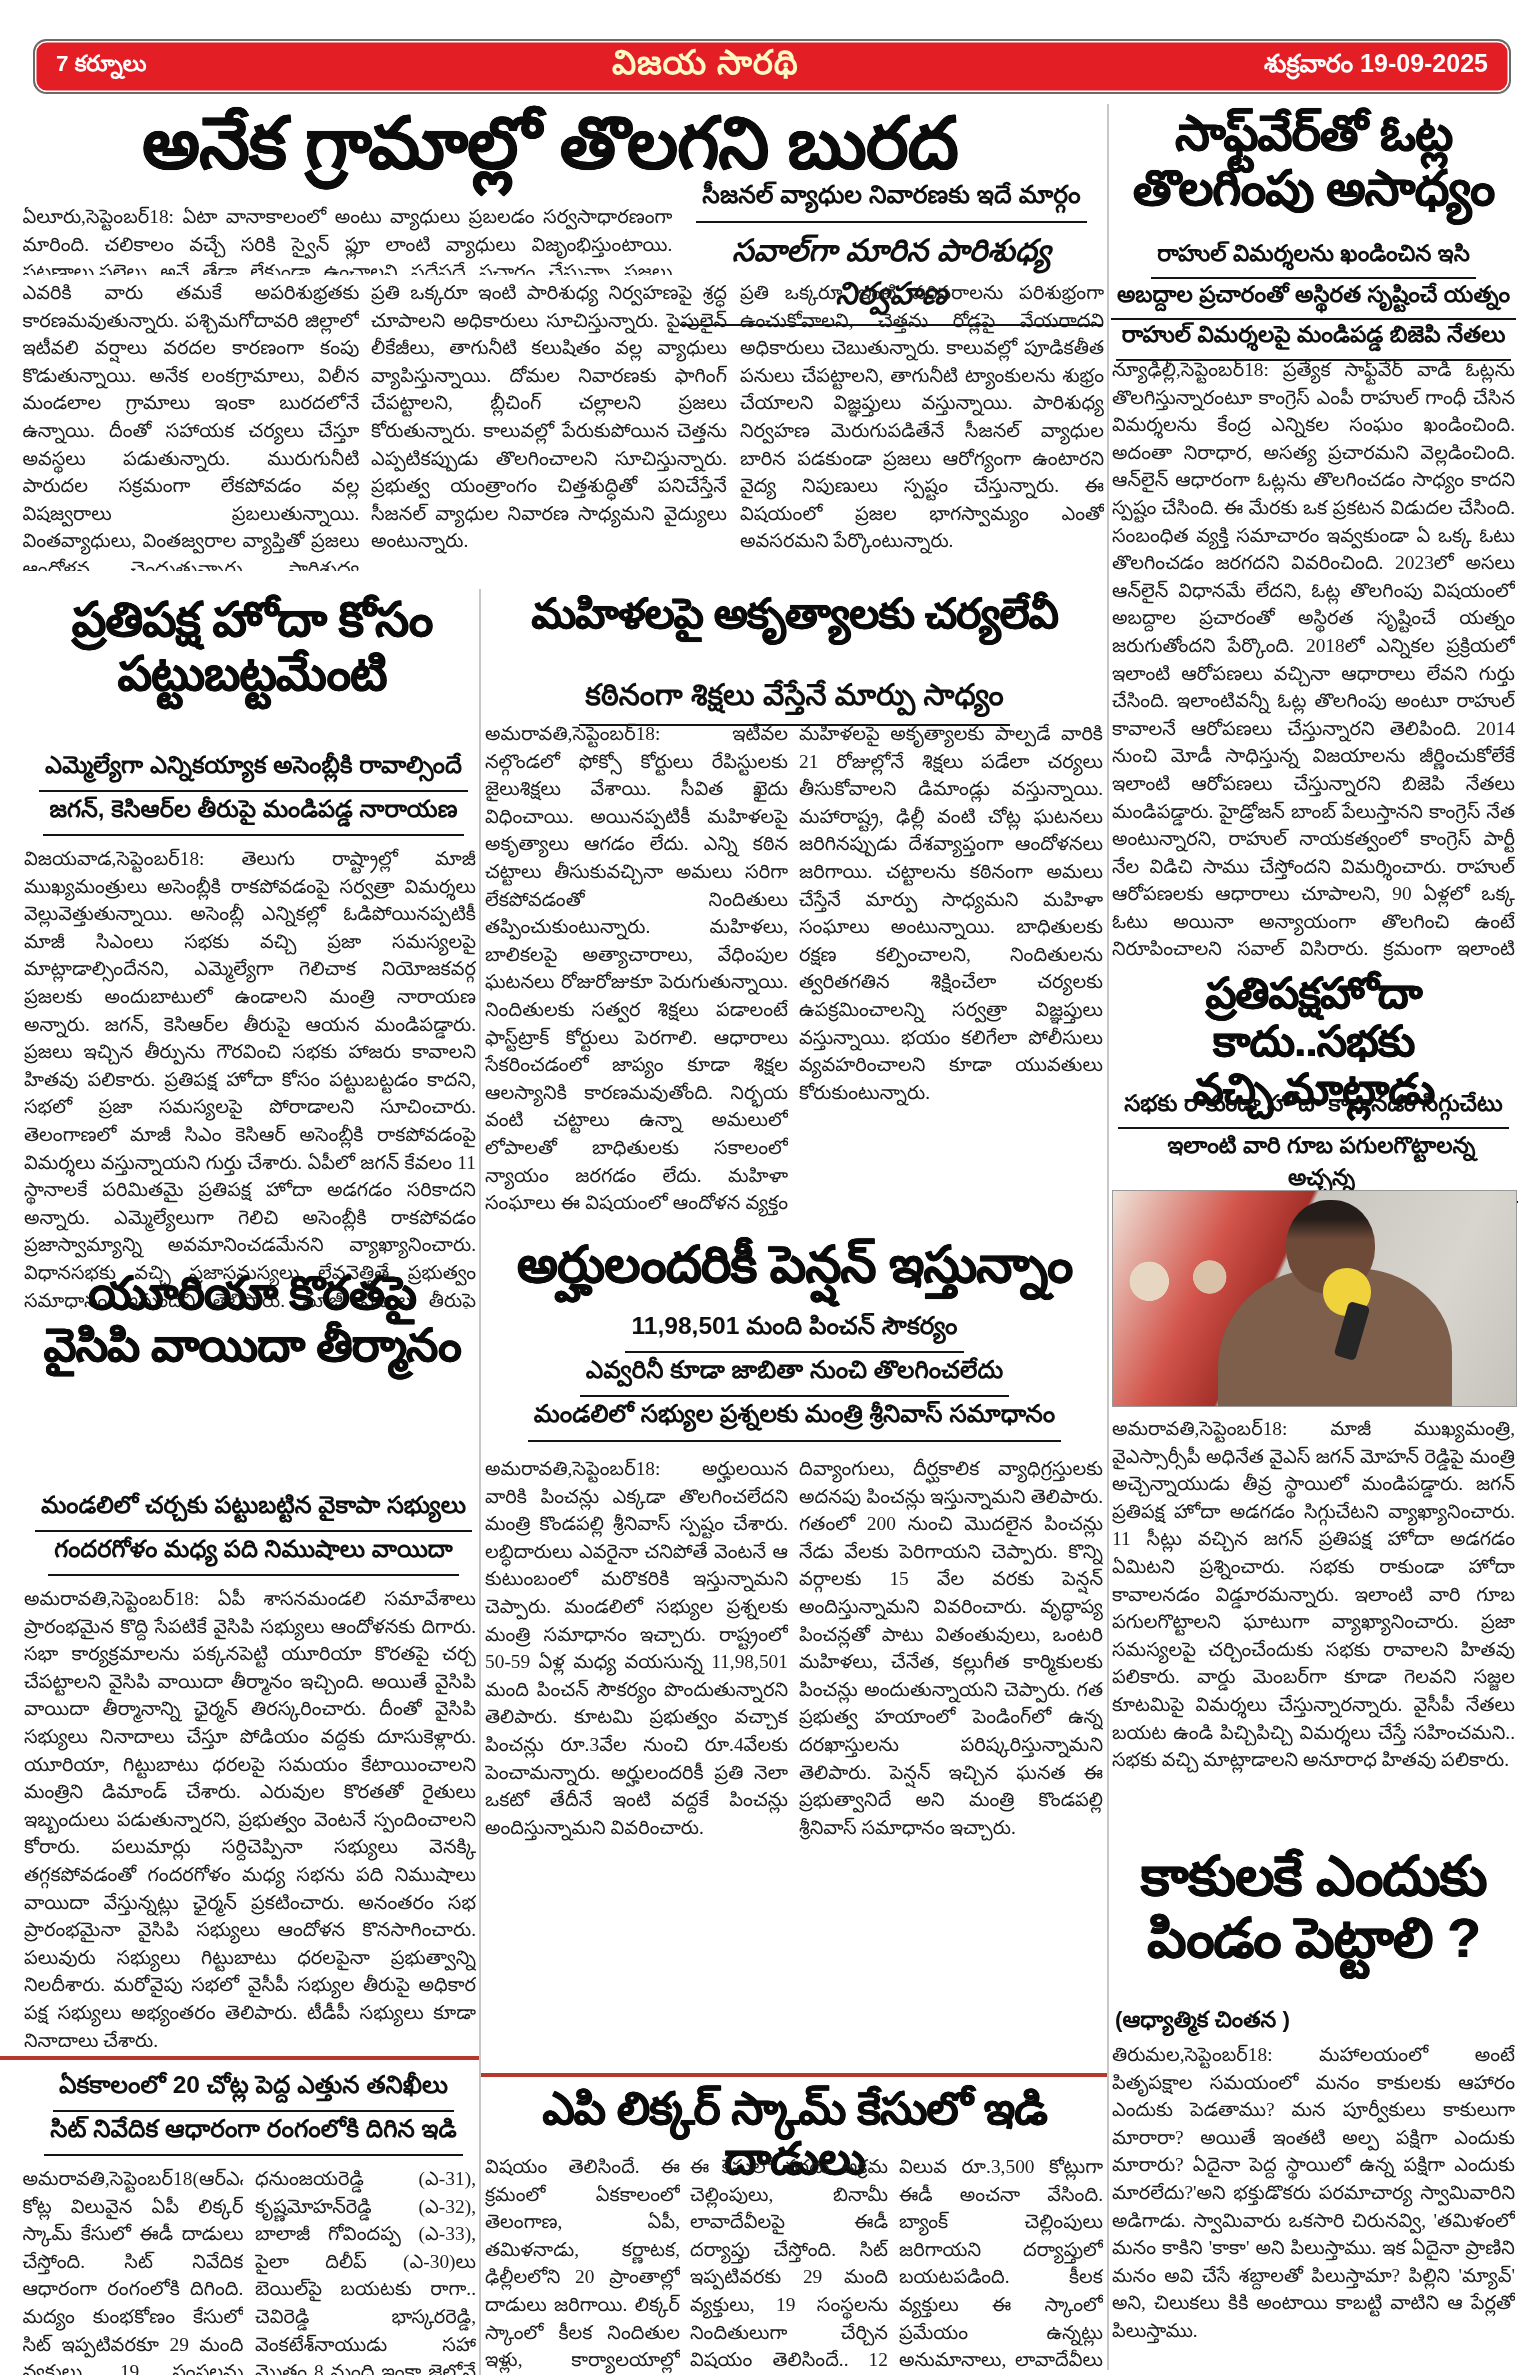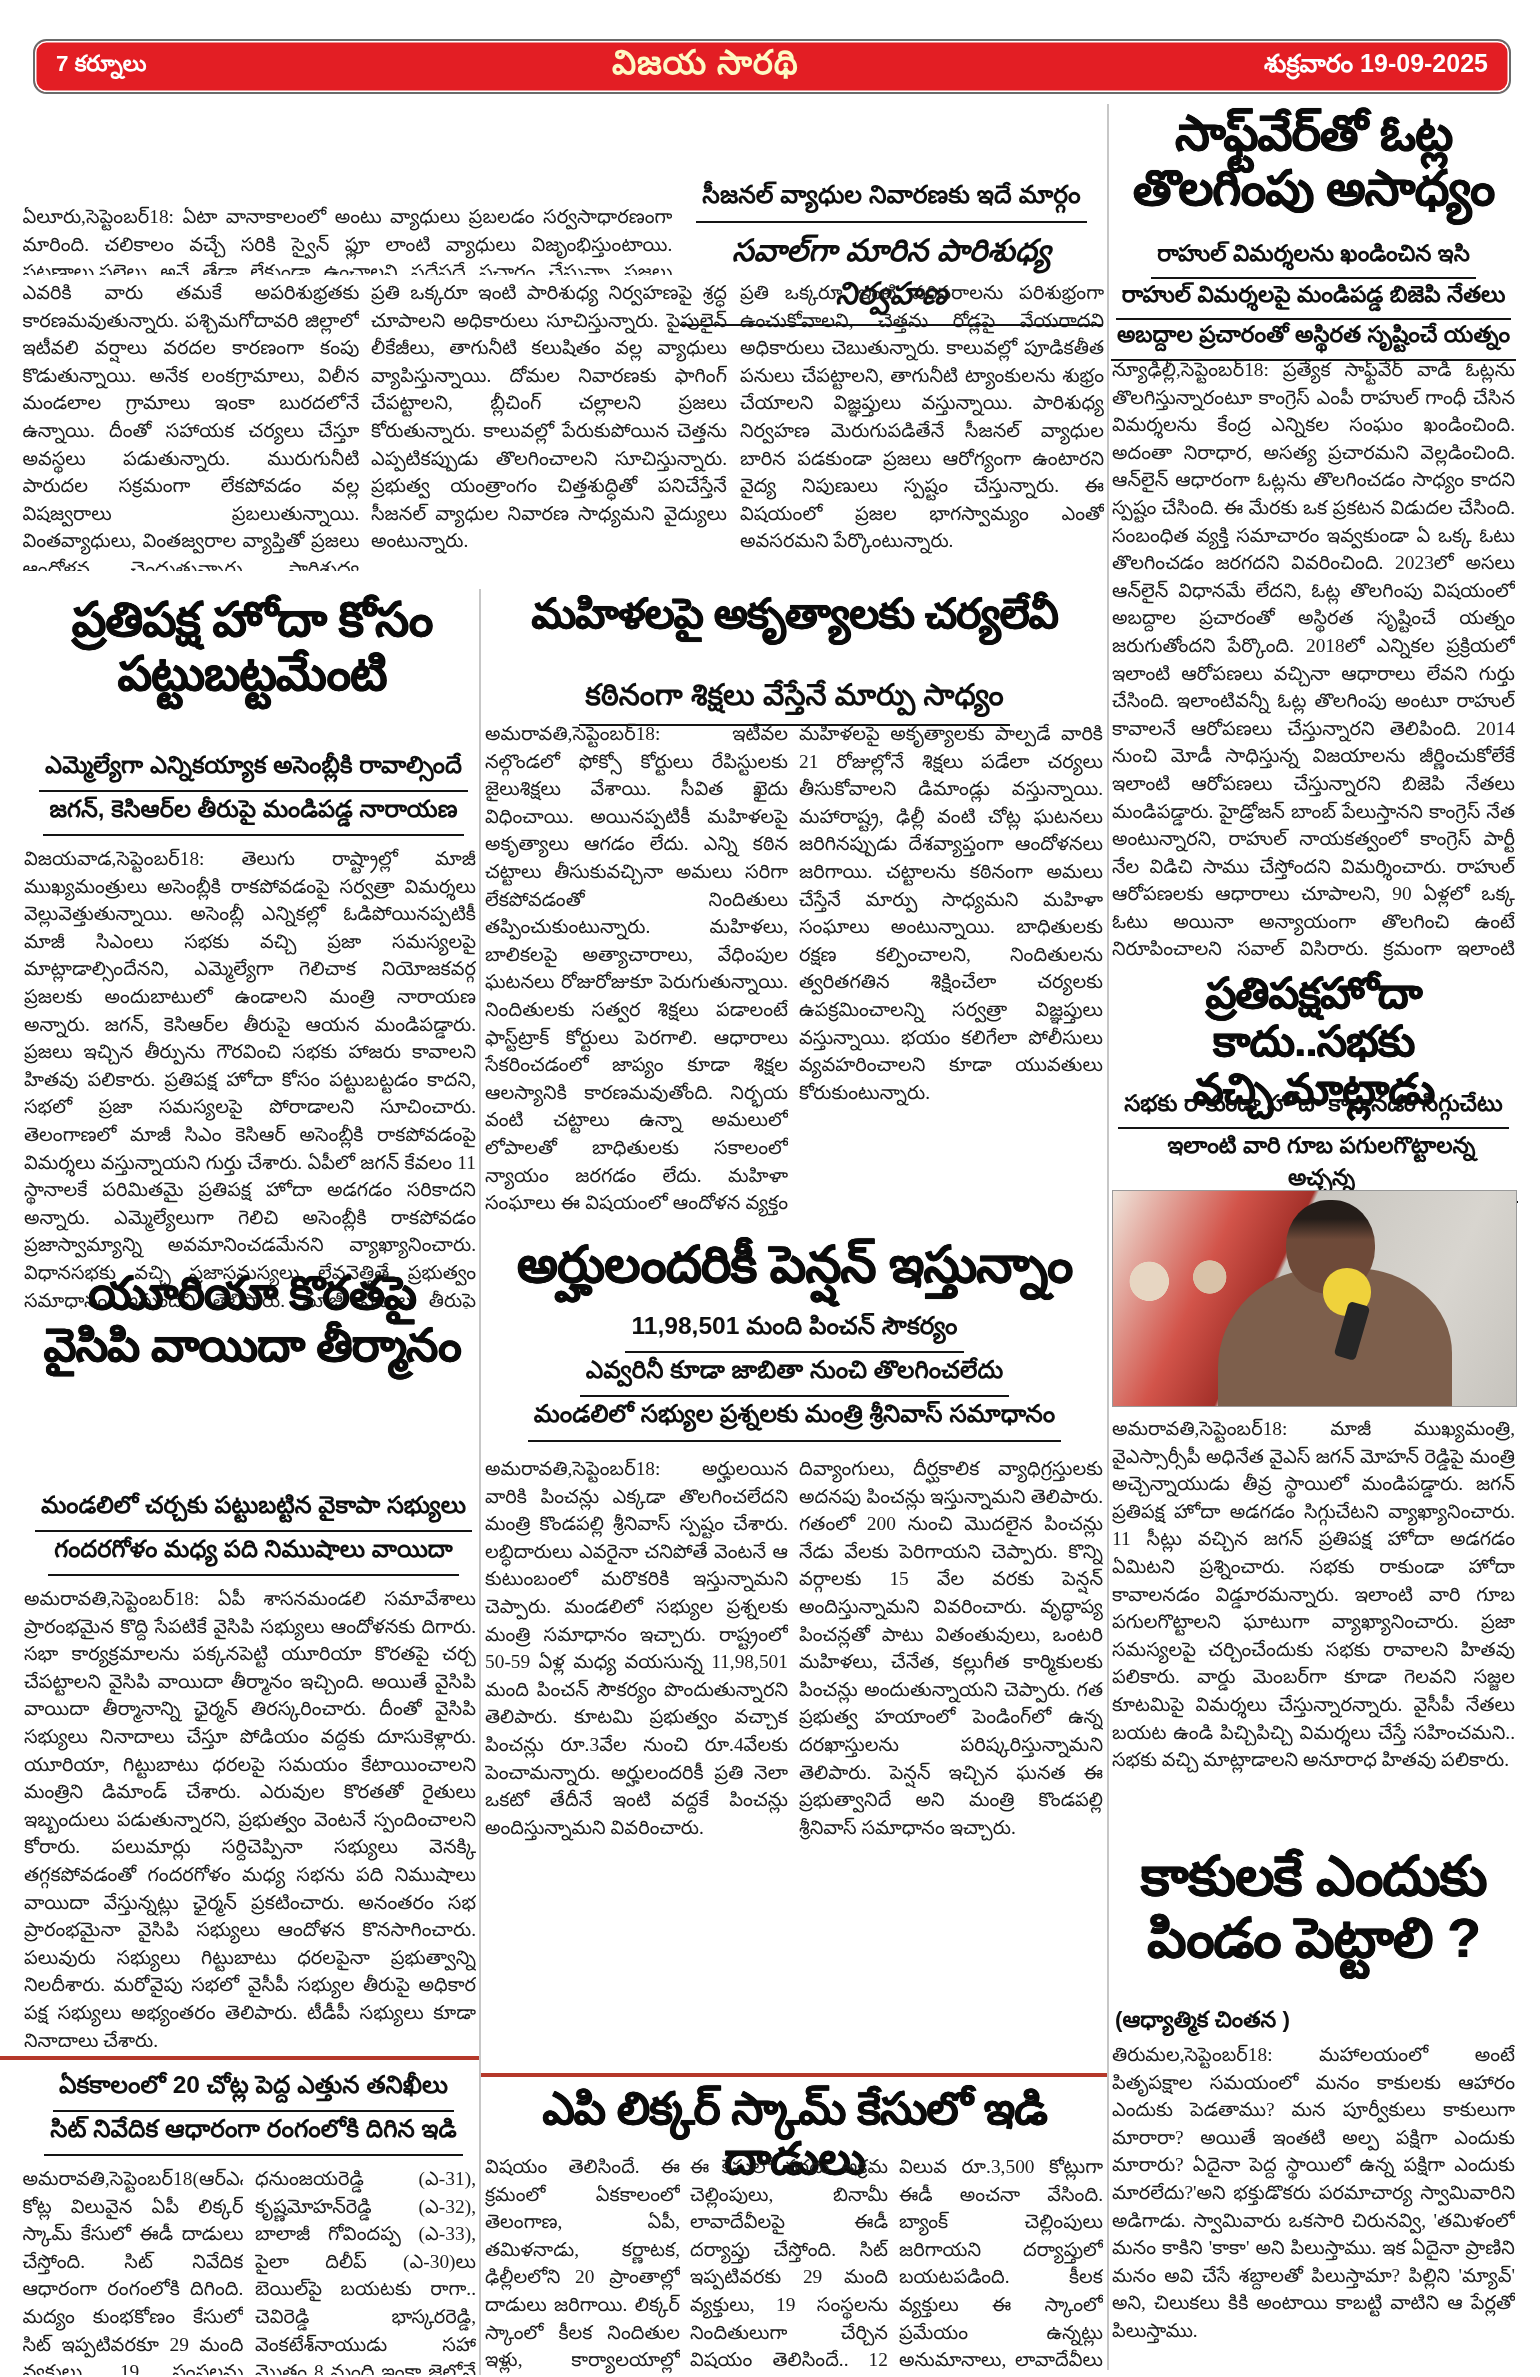--- a/index.html
+++ b/index.html
@@ -44,39 +44,40 @@
 
   <div class="abs masthead" style="left:33px;top:39px;width:1478px;height:55px;background:#e31e24;">
     <span class="left">7 కర్నూలు</span>
     <span class="center">విజయ సారథి</span>
     <span class="right">శుక్రవారం  19-09-2025</span>
   </div>
 
   <div class="abs vrule" style="left:1107px;top:104px;height:2266px;"></div>
   <div class="abs vrule" style="left:479px;top:589px;height:1786px;"></div>
 
+  <div class="abs hl" style="left:22.4px;top:103px;width:1055px;height:93px;font-size:72px;">అనేక గ్రామాల్లో తొలగని బురద</div>
 
   <div class="abs" style="left:680px;top:170px;width:423px;height:97px;text-align:center;">
     <div class="sub" style="font-size:25px;"><span class="uline">సీజనల్ వ్యాధుల నివారణకు ఇదే మార్గం</span></div>
     <div class="sub" style="font-size:31px;font-style:italic;"><span class="uline">సవాల్‌గా మారిన పారిశుధ్య నిర్వహణ</span></div>
   </div>
 
   <div class="abs bt" style="left:22.4px;top:203px;width:650px;height:72px;">ఏలూరు,సెప్టెంబర్18: ఏటా వానాకాలంలో అంటు వ్యాధులు ప్రబలడం సర్వసాధారణంగా మారింది. చలికాలం వచ్చే సరికి స్వైన్ ఫ్లూ లాంటి వ్యాధులు విజృంభిస్తుంటాయి. పట్టణాలు,పల్లెలు అనే తేడా లేకుండా ఉంచాలని పదేపదే ప్రచారం చేస్తున్నా ప్రజలు పట్టించుకోవడం లేదు.</div>
   <div class="abs bt" style="left:22.4px;top:279px;width:337px;height:292px;">ఎవరికి వారు తమకే అపరిశుభ్రతకు కారణమవుతున్నారు. పశ్చిమగోదావరి జిల్లాలో ఇటీవలి వర్షాలు వరదల కారణంగా కంపు కొడుతున్నాయి. అనేక లంకగ్రామాలు, విలీన మండలాల గ్రామాలు ఇంకా బురదలోనే ఉన్నాయి. దీంతో సహాయక చర్యలు చేస్తూ అవస్థలు పడుతున్నారు. మురుగునీటి పారుదల సక్రమంగా లేకపోవడం వల్ల విషజ్వరాలు ప్రబలుతున్నాయి. వింతవ్యాధులు, వింతజ్వరాల వ్యాప్తితో ప్రజలు ఆందోళన చెందుతున్నారు. పారిశుధ్య నిర్వహణ కోసం ప్రత్యేక డ్రైవ్ చేపట్టాలని ప్రజలు అధికారులను కోరుతున్నారు. ముఖ్యంగా దోమల వృద్ధి నివారణకు చర్యలు తీసుకోవాలని విజ్ఞప్తి చేస్తున్నారు.</div>
   <div class="abs bt" style="left:371px;top:279px;width:356px;height:292px;">ప్రతి ఒక్కరూ ఇంటి పారిశుధ్య నిర్వహణపై శ్రద్ధ చూపాలని అధికారులు సూచిస్తున్నారు. పైపులైన్ లీకేజీలు, తాగునీటి కలుషితం వల్ల వ్యాధులు వ్యాపిస్తున్నాయి. దోమల నివారణకు ఫాగింగ్ చేపట్టాలని, బ్లీచింగ్ చల్లాలని ప్రజలు కోరుతున్నారు. కాలువల్లో పేరుకుపోయిన చెత్తను ఎప్పటికప్పుడు తొలగించాలని సూచిస్తున్నారు. ప్రభుత్వ యంత్రాంగం చిత్తశుద్ధితో పనిచేస్తేనే సీజనల్ వ్యాధుల నివారణ సాధ్యమని వైద్యులు అంటున్నారు.</div>
   <div class="abs bt" style="left:740px;top:279px;width:364px;height:292px;">ప్రతి ఒక్కరూ ఇంటి పరిసరాలను పరిశుభ్రంగా ఉంచుకోవాలని, చెత్తను రోడ్లపై వేయరాదని అధికారులు చెబుతున్నారు. కాలువల్లో పూడికతీత పనులు చేపట్టాలని, తాగునీటి ట్యాంకులను శుభ్రం చేయాలని విజ్ఞప్తులు వస్తున్నాయి. పారిశుధ్య నిర్వహణ మెరుగుపడితేనే సీజనల్ వ్యాధుల బారిన పడకుండా ప్రజలు ఆరోగ్యంగా ఉంటారని వైద్య నిపుణులు స్పష్టం చేస్తున్నారు. ఈ విషయంలో ప్రజల భాగస్వామ్యం ఎంతో అవసరమని పేర్కొంటున్నారు.</div>
 
   <div class="abs hl" style="left:1112px;top:106px;width:403px;height:127px;font-size:49px;">
     <div>సాఫ్ట్‌వేర్‌తో ఓట్ల</div>
     <div>తొలగింపు అసాధ్యం</div>
   </div>
   <div class="abs" style="left:1109px;top:237px;width:409px;height:112px;text-align:center;">
     <div class="sub" style="font-size:23px;"><span class="uline" style="margin-top:3px;">రాహుల్ విమర్శలను ఖండించిన ఇసి</span></div>
+    <div class="sub" style="font-size:23px;"><span class="uline" style="margin-top:1.5px;">అబద్దాల ప్రచారంతో అస్థిరత సృష్టించే యత్నం</span></div>
     <div class="sub" style="font-size:23px;"><span class="uline" style="margin-top:1.5px;">రాహుల్ విమర్శలపై మండిపడ్డ బిజెపి నేతలు</span></div>
-    <div class="sub" style="font-size:23px;"><span class="uline" style="margin-top:1.5px;">అబద్దాల ప్రచారంతో అస్థిరత సృష్టించే యత్నం</span></div>
   </div>
   <div class="abs bt" style="left:1112px;top:356px;width:403px;height:605px;">న్యూఢిల్లీ,సెప్టెంబర్18: ప్రత్యేక సాఫ్ట్‌వేర్ వాడి ఓట్లను తొలగిస్తున్నారంటూ కాంగ్రెస్ ఎంపీ రాహుల్ గాంధీ చేసిన విమర్శలను కేంద్ర ఎన్నికల సంఘం ఖండించింది. అదంతా నిరాధార, అసత్య ప్రచారమని వెల్లడించింది. ఆన్‌లైన్ ఆధారంగా ఓట్లను తొలగించడం సాధ్యం కాదని స్పష్టం చేసింది. ఈ మేరకు ఒక ప్రకటన విడుదల చేసింది. సంబంధిత వ్యక్తి సమాచారం ఇవ్వకుండా ఏ ఒక్క ఓటు తొలగించడం జరగదని వివరించింది. 2023లో అసలు ఆన్‌లైన్ విధానమే లేదని, ఓట్ల తొలగింపు విషయంలో అబద్దాల ప్రచారంతో అస్థిరత సృష్టించే యత్నం జరుగుతోందని పేర్కొంది. 2018లో ఎన్నికల ప్రక్రియలో ఇలాంటి ఆరోపణలు వచ్చినా ఆధారాలు లేవని గుర్తు చేసింది. ఇలాంటివన్నీ ఓట్ల తొలగింపు అంటూ రాహుల్ కావాలనే ఆరోపణలు చేస్తున్నారని తెలిపింది. 2014 నుంచి మోడీ సాధిస్తున్న విజయాలను జీర్ణించుకోలేకే ఇలాంటి ఆరోపణలు చేస్తున్నారని బిజెపి నేతలు మండిపడ్డారు. హైడ్రోజన్ బాంబ్ పేలుస్తానని కాంగ్రెస్ నేత అంటున్నారని, రాహుల్ నాయకత్వంలో కాంగ్రెస్ పార్టీ నేల విడిచి సాము చేస్తోందని విమర్శించారు. రాహుల్ ఆరోపణలకు ఆధారాలు చూపాలని, 90 ఏళ్లలో ఒక్క ఓటు అయినా అన్యాయంగా తొలగించి ఉంటే నిరూపించాలని సవాల్ విసిరారు. క్రమంగా ఇలాంటి ఆరోపణలు పెరుగుతుండడం ప్రజాస్వామ్యానికి మంచిది కాదని, కొత్త వివాదాలు సృష్టించవద్దని హితవు పలికారు.</div>
 
   <div class="abs hl" style="left:27px;top:593px;width:450px;height:157px;font-size:48px;">
     <div>ప్రతిపక్ష హోదా కోసం</div>
     <div>పట్టుబట్టమేంటి</div>
   </div>
   <div class="abs" style="left:30px;top:751px;width:447px;height:88px;text-align:center;">
     <div class="sub" style="font-size:24px;"><span class="uline" style="margin-top:0;">ఎమ్మెల్యేగా ఎన్నికయ్యాక అసెంబ్లీకి రావాల్సిందే</span></div>
     <div class="sub" style="font-size:24px;text-align:center;"><span class="uline" style="margin-top:3px;">జగన్, కెసిఆర్‌ల తీరుపై మండిపడ్డ నారాయణ</span></div>

